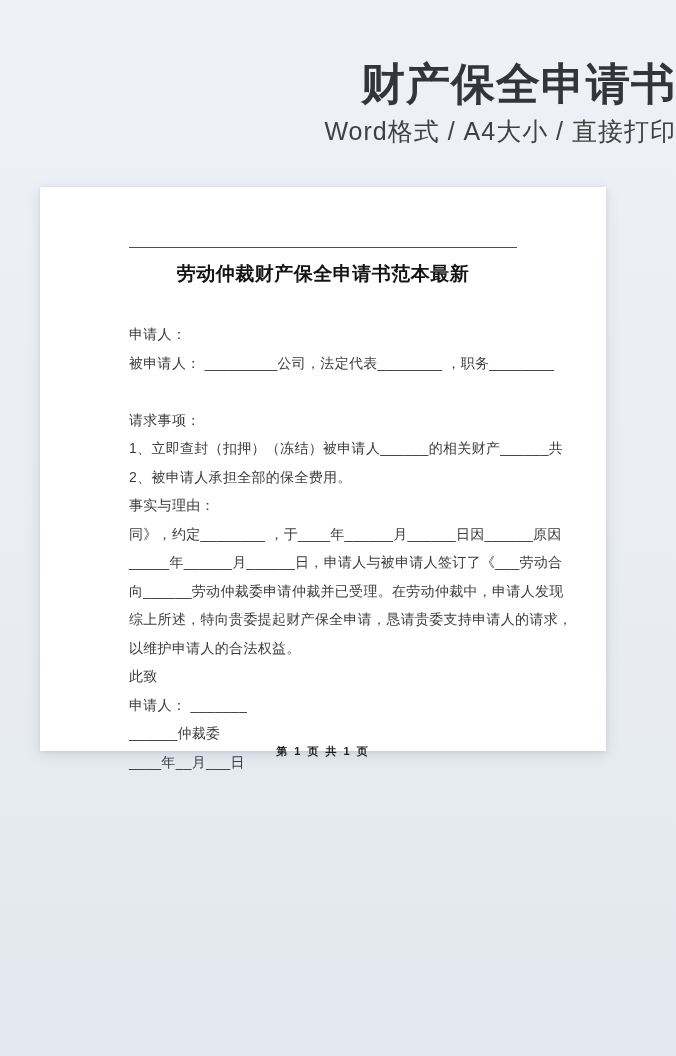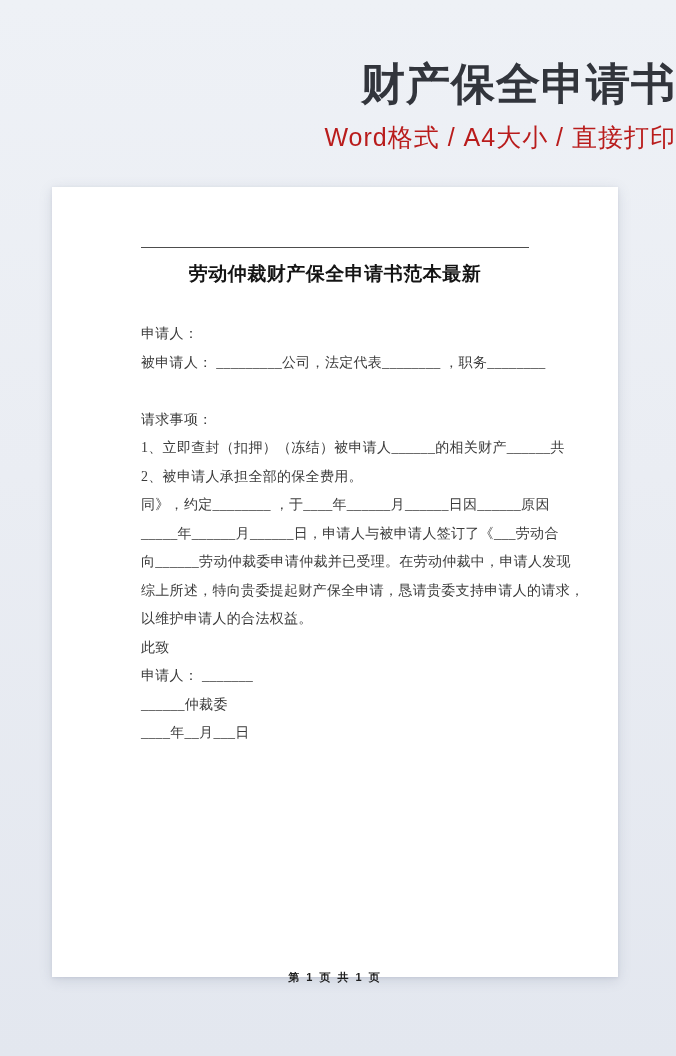--- a/index.html
+++ b/index.html
@@ -22,33 +22,33 @@
     text-align: right;
   }
   .banner-title {
     font-size: 44px;
     font-weight: bold;
     color: #32353c;
     letter-spacing: 1px;
     line-height: 1.2;
   }
   .banner-subtitle {
-    margin-top: 10px;
+    margin-top: 4px;
     font-size: 25px;
-    color: #b91c1c;
+    color: #404040;
     letter-spacing: 1px;
   }
 
   
   .page {
     position: absolute;
-    left: 52px;
+    left: 40px;
     top: 187px;
     width: 566px;
-    height: 790px;
+    height: 564px;
     background: #ffffff;
     box-shadow: 0 3px 12px rgba(90, 100, 130, 0.18), 0 1px 3px rgba(90, 100, 130, 0.12);
   }
   .page-inner {
     position: relative;
     width: 100%;
     height: 100%;
     padding: 0 89px;
   }
   .doc-rule {
@@ -65,21 +65,20 @@
     font-weight: bold;
     color: #141414;
     letter-spacing: 0.5px;
     white-space: nowrap;
   }
   .doc-body {
     margin-top: 33px;
     font-size: 14px;
     color: #3b3b3b;
     letter-spacing: 0.3px;
-    font-family: Liberation Serif, serif;
   }
   .doc-line {
     min-height: 28.5px;
     line-height: 28.5px;
     white-space: nowrap;
   }
   .doc-footer {
     position: absolute;
     bottom: 52px;
     left: 0;
@@ -103,20 +102,21 @@
   <div class="page-inner">
     <hr class="doc-rule">
     <div class="doc-heading">劳动仲裁财产保全申请书范本最新</div>
     <div class="doc-body">
         <div class="doc-line">申请人：</div>
         <div class="doc-line">被申请人： _________公司，法定代表________ ，职务________</div>
         <div class="doc-line"></div>
         <div class="doc-line">请求事项：</div>
         <div class="doc-line">1、立即查封（扣押）（冻结）被申请人______的相关财产______共</div>
         <div class="doc-line">2、被申请人承担全部的保全费用。</div>
+        <div class="doc-line">事实与理由：</div>
         <div class="doc-line">同》，约定________ ，于____年______月______日因______原因</div>
         <div class="doc-line">_____年______月______日，申请人与被申请人签订了《___劳动合</div>
         <div class="doc-line">向______劳动仲裁委申请仲裁并已受理。在劳动仲裁中，申请人发现</div>
         <div class="doc-line">综上所述，特向贵委提起财产保全申请，恳请贵委支持申请人的请求，</div>
         <div class="doc-line">以维护申请人的合法权益。</div>
         <div class="doc-line">此致</div>
         <div class="doc-line">申请人： _______</div>
         <div class="doc-line">______仲裁委</div>
         <div class="doc-line">____年__月___日</div>
       </div>

